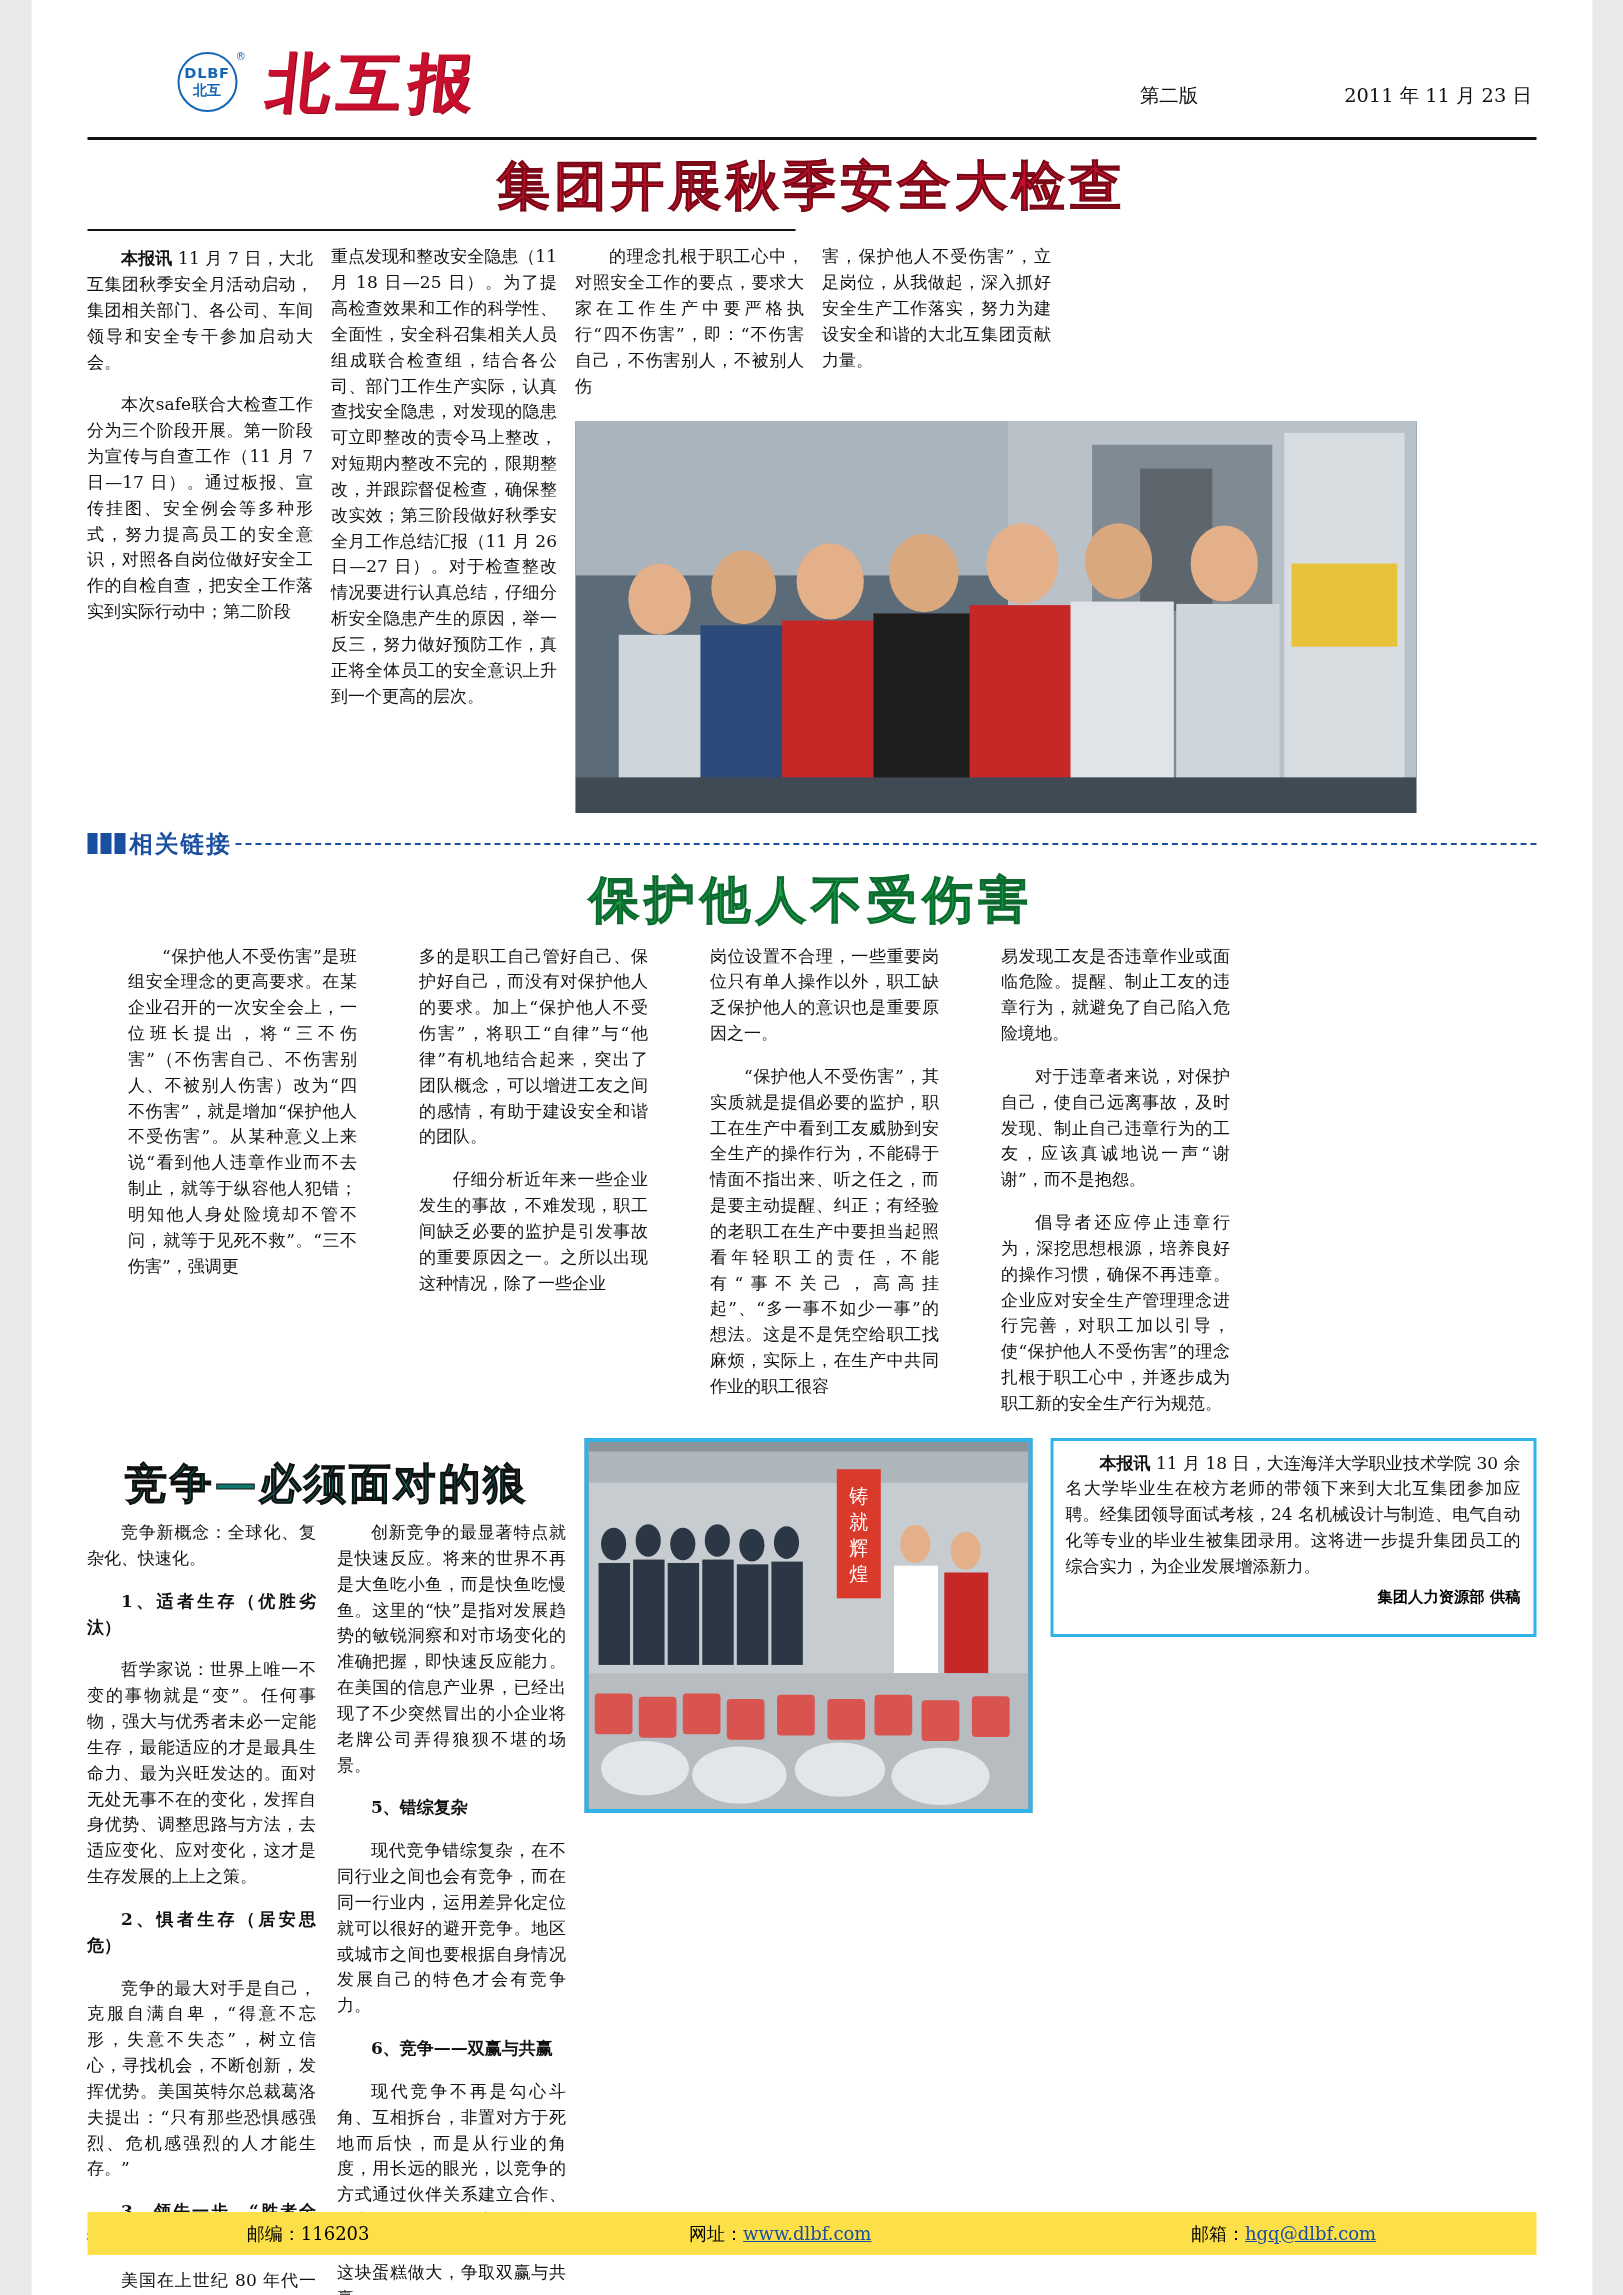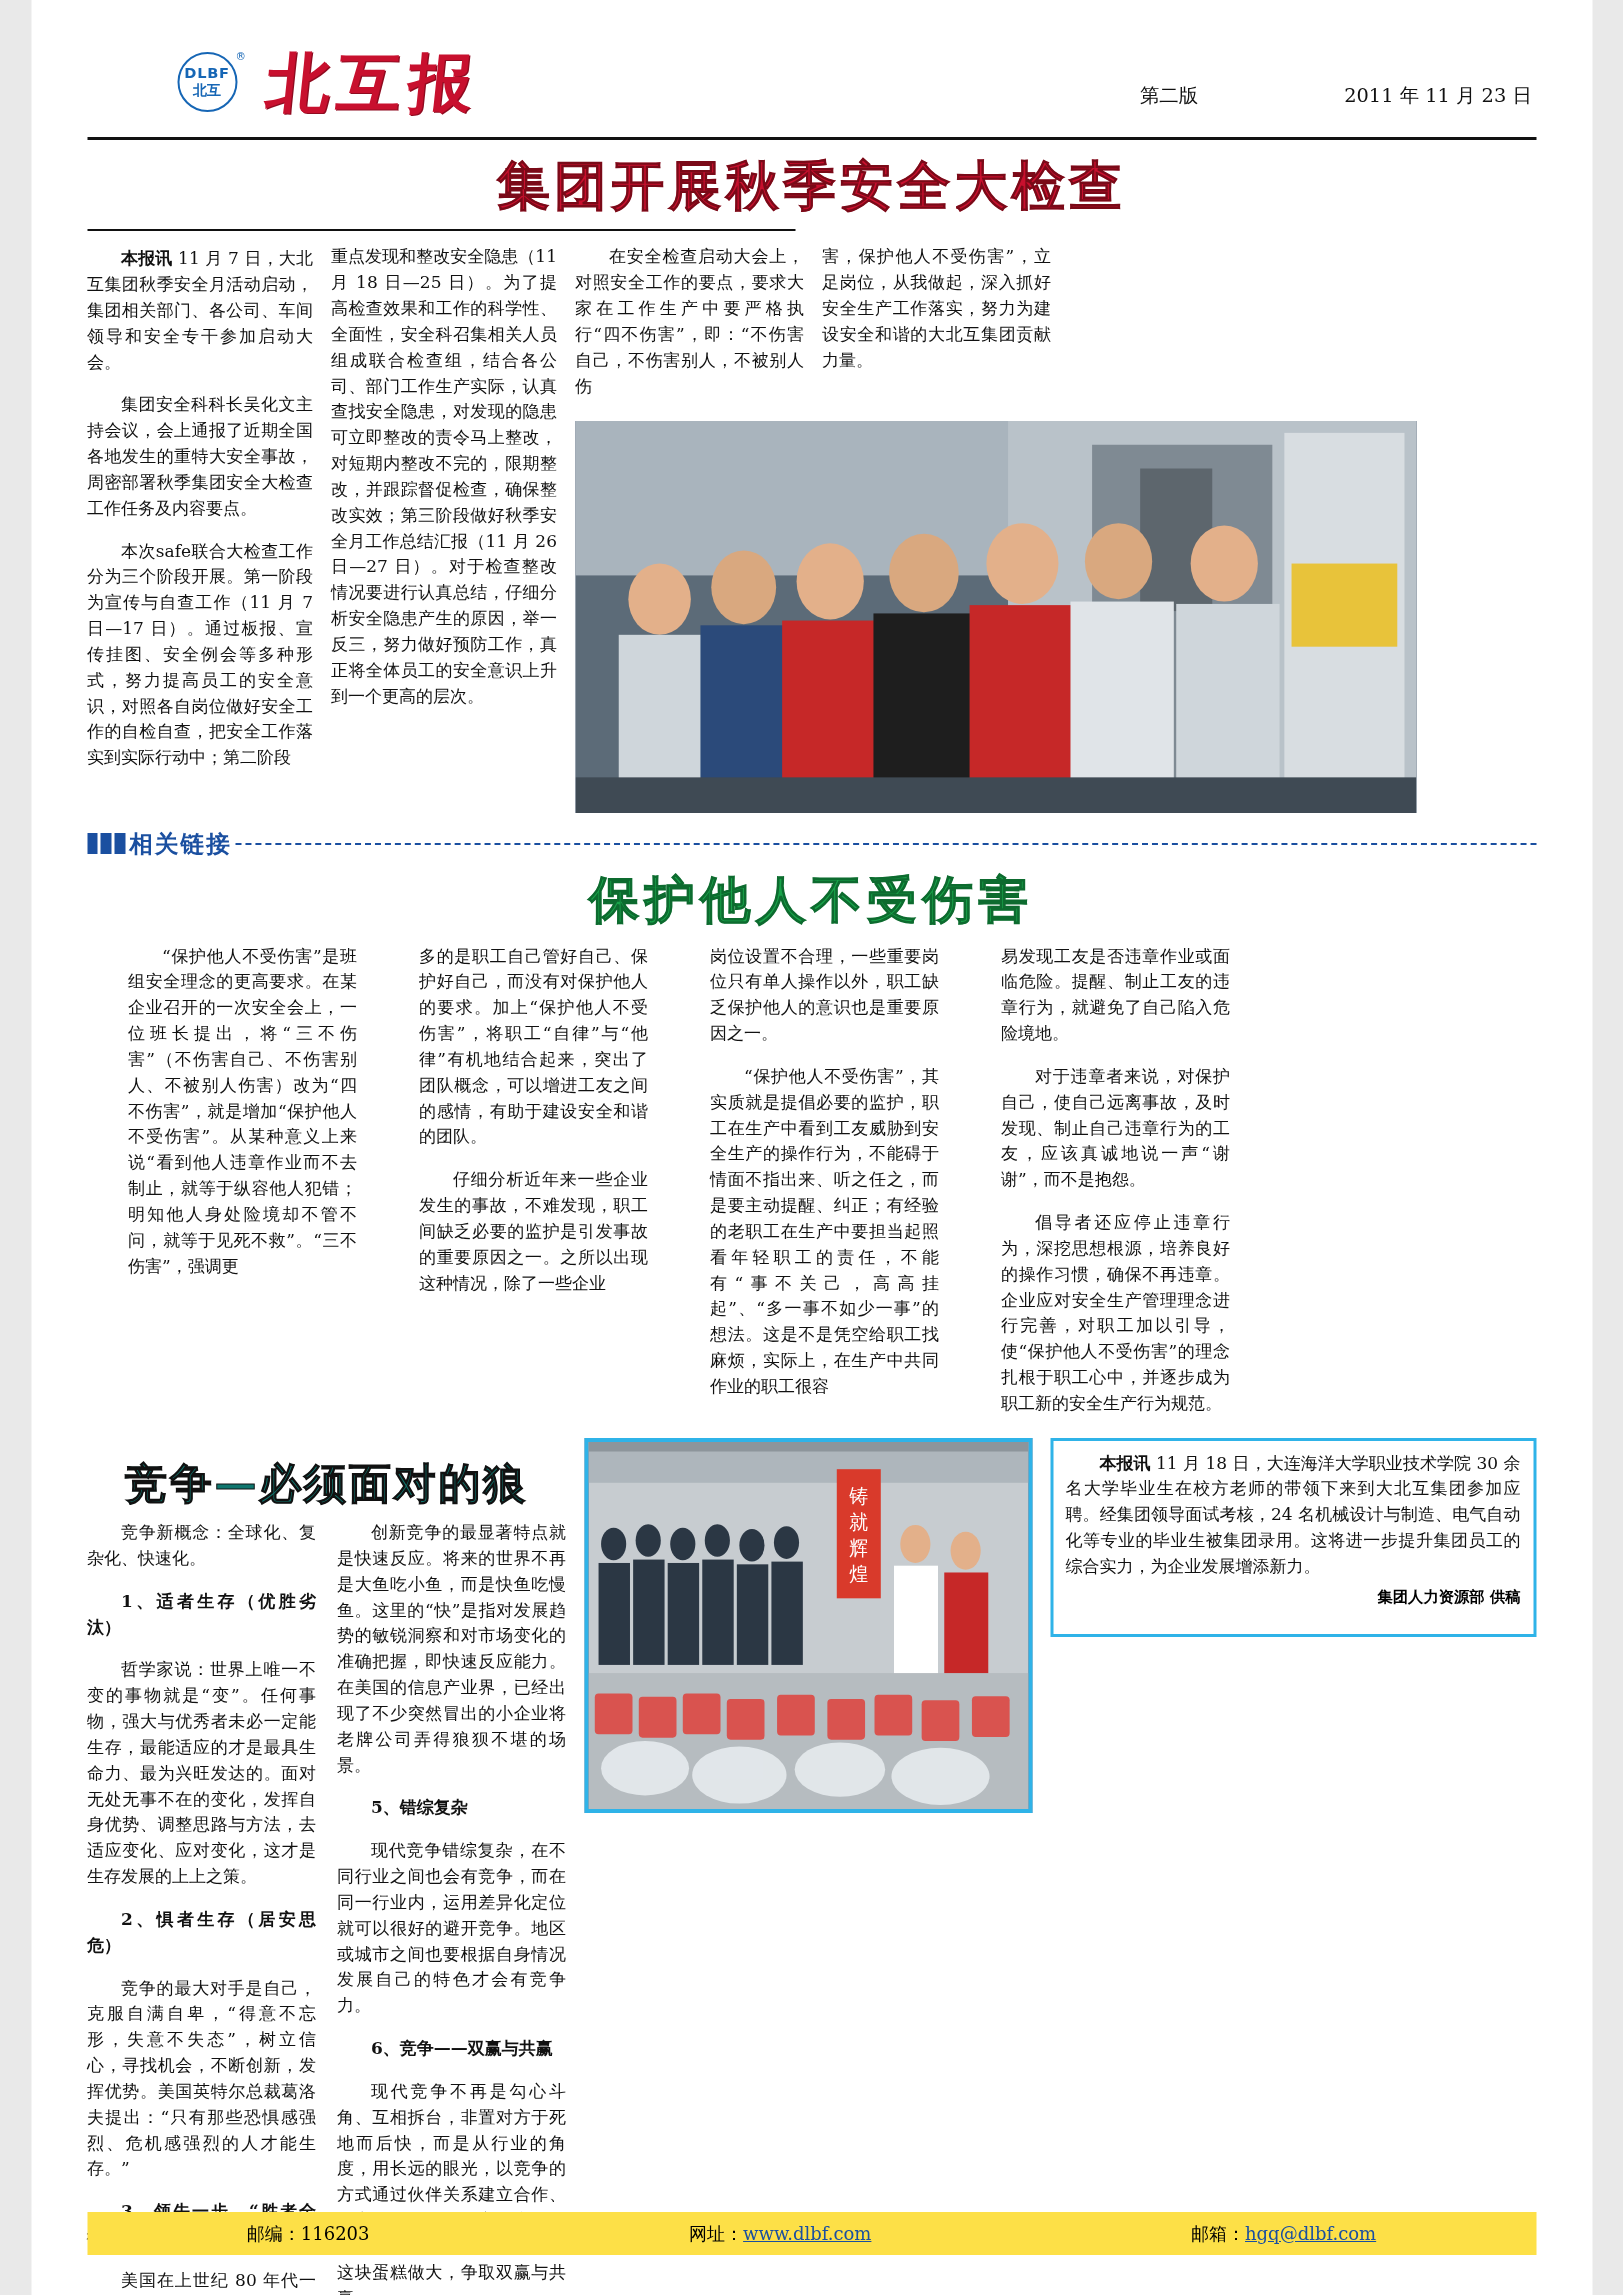--- a/index.html
+++ b/index.html
@@ -187,30 +187,29 @@
   </div>
 
   <div class="top-head">
     <h1>集团开展秋季安全大检查</h1>
   </div>
   <div class="rule-under"></div>
 
   <div class="top-block">
     <div class="col cn">
       <p class="indent" style="margin-top:6px"><span class="b">本报讯</span><span>  11 月 7 日，大北互集团秋季安全月活动启动，集团相关部门、各公司、车间领导和安全专干参加启动大会。</span></p>
-      <p class="indent">集团安全科科长吴化文主持会议，会上通报了近期全国各地发生的重特大安全事故，周密部署秋季集团安全大检查工作任务及内容要点。</p>
       <p class="indent">本次safe联合大检查工作分为三个阶段开展。第一阶段为宣传与自查工作（11 月 7 日—17 日）。通过板报、宣传挂图、安全例会等多种形式，努力提高员工的安全意识，对照各自岗位做好安全工作的自检自查，把安全工作落实到实际行动中；第二阶段</p>
     </div>
     <div class="col cn">
       <p style="margin-top:4.2px">重点发现和整改安全隐患（11 月 18 日—25 日）。为了提高检查效果和工作的科学性、全面性，安全科召集相关人员组成联合检查组，结合各公司、部门工作生产实际，认真查找安全隐患，对发现的隐患可立即整改的责令马上整改，对短期内整改不完的，限期整改，并跟踪督促检查，确保整改实效；第三阶段做好秋季安全月工作总结汇报（11 月 26 日—27 日）。对于检查整改情况要进行认真总结，仔细分析安全隐患产生的原因，举一反三，努力做好预防工作，真正将全体员工的安全意识上升到一个更高的层次。</p>
     </div>
     <div style="width:841px">
       <div class="cn" style="display:flex; gap:18px;">
         <div style="width:229px">
-            <p class="indent" style="margin-top:4.2px">在安全检查启动大会上，对照安全工作的要点，要求大家在工作生产中要严格执行“四不伤害”，即：“不伤害自己，不伤害别人，不被别人伤</p>
+            <p class="indent" style="margin-top:4.2px">的理念扎根于职工心中，对照安全工作的要点，要求大家在工作生产中要严格执行“四不伤害”，即：“不伤害自己，不伤害别人，不被别人伤</p>
           </div>
         <div style="width:229px">
             <p style="margin-top:4.2px">害，保护他人不受伤害”，立足岗位，从我做起，深入抓好安全生产工作落实，努力为建设安全和谐的大北互集团贡献力量。</p>
           </div>
       </div>
       <div class="photo" style="height:392px; margin-top:4.2px;">
         <svg width="100%" height="100%" viewBox="0 0 700 330" preserveAspectRatio="none">
           <rect x="0" y="0" width="700" height="330" fill="#8d9aa6"></rect>
           <rect x="0" y="0" width="360" height="140" fill="#a9b4bd"></rect>
           <rect x="360" y="0" width="340" height="330" fill="#b9c2c9"></rect>

